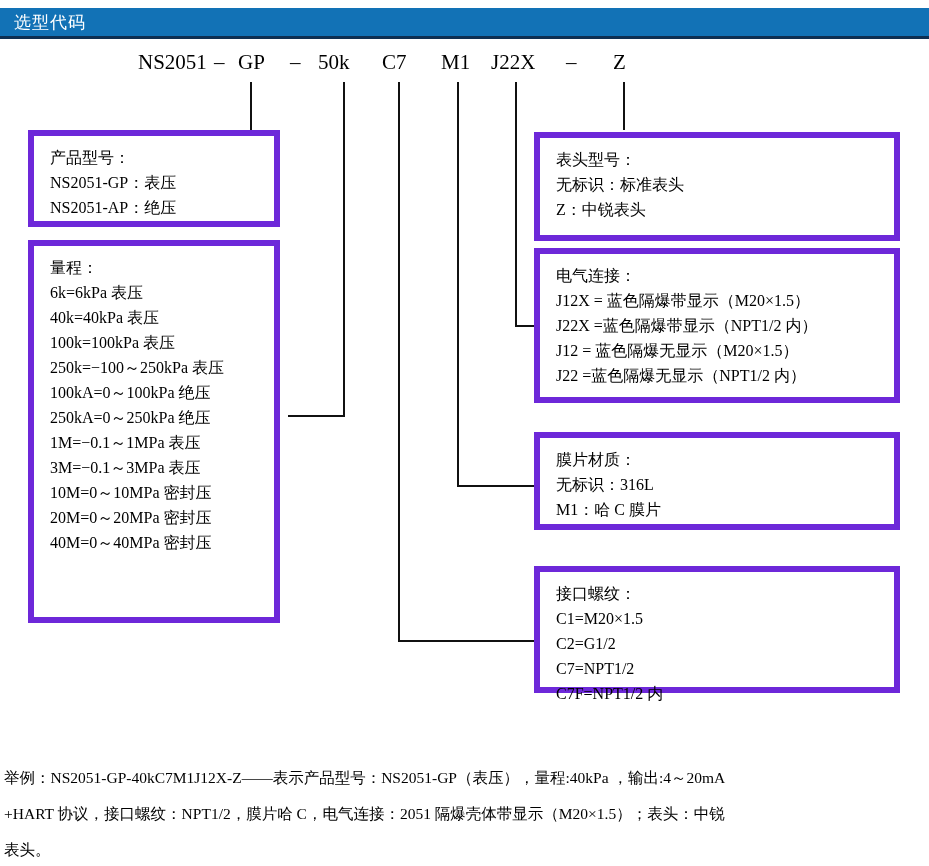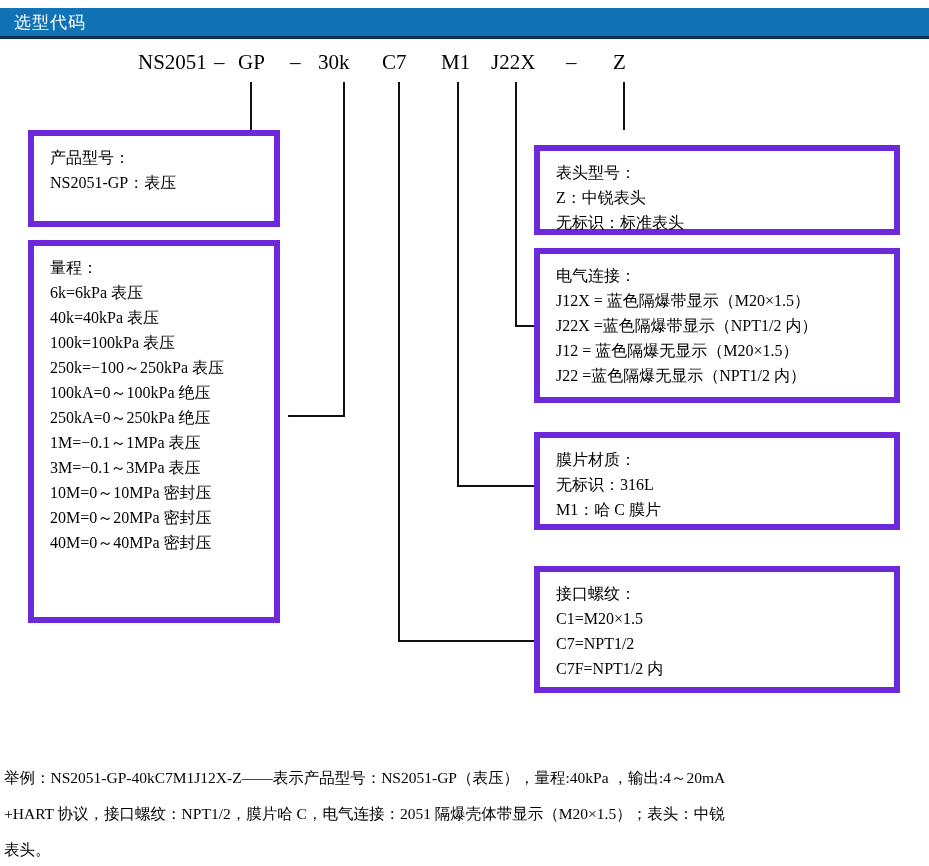--- a/index.html
+++ b/index.html
@@ -103,21 +103,21 @@
 
 <div class="header-bar"></div>
 <div class="header-underline"></div>
 <div class="header-title">选型代码</div>
 
 <div class="code-row">
   <span class="code-tok" style="left:138px">NS2051</span>
   <span class="code-tok" style="left:214px">–</span>
   <span class="code-tok" style="left:238px">GP</span>
   <span class="code-tok" style="left:290px">–</span>
-  <span class="code-tok" style="left:318px">30k</span>
+  <span class="code-tok" style="left:318px">50k</span>
   <span class="code-tok" style="left:382px">C7</span>
   <span class="code-tok" style="left:441px">M1</span>
   <span class="code-tok" style="left:491px">J22X</span>
   <span class="code-tok" style="left:566px">–</span>
   <span class="code-tok" style="left:613px">Z</span>
 </div>
 
 <div class="ln v" style="left:250px; top:82px; height:50px;"></div>
 
 <div class="ln v" style="left:343px; top:82px; height:333px;"></div>
@@ -130,60 +130,62 @@
 <div class="ln h" style="left:457px; top:485px; width:77px;"></div>
 
 <div class="ln v" style="left:515px; top:82px; height:245px;"></div>
 <div class="ln h" style="left:515px; top:325px; width:19px;"></div>
 
 <div class="ln v" style="left:623px; top:82px; height:48px;"></div>
 
 <div class="box" style="left:28px; top:130px; width:252px; height:97px;">
   <div class="ttl">产品型号：</div>
   <div class="row">NS2051-GP：表压</div>
+  <div class="row">NS2051-AP：绝压</div>
 </div>
 
 <div class="box" style="left:28px; top:240px; width:252px; height:383px;">
   <div class="ttl">量程：</div>
   <div class="row">6k=6kPa 表压</div>
   <div class="row">40k=40kPa 表压</div>
   <div class="row">100k=100kPa 表压</div>
   <div class="row">250k=−100～250kPa 表压</div>
   <div class="row">100kA=0～100kPa 绝压</div>
   <div class="row">250kA=0～250kPa 绝压</div>
   <div class="row">1M=−0.1～1MPa 表压</div>
   <div class="row">3M=−0.1～3MPa 表压</div>
   <div class="row">10M=0～10MPa 密封压</div>
   <div class="row">20M=0～20MPa 密封压</div>
   <div class="row">40M=0～40MPa 密封压</div>
 </div>
 
-<div class="box" style="left:534px; top:145px; width:366px; height:90px;">
+<div class="box" style="left:534px; top:132px; width:366px; height:109px;">
   <div class="ttl">表头型号：</div>
+  <div class="row">无标识：标准表头</div>
   <div class="row">Z：中锐表头</div>
-  <div class="row">无标识：标准表头</div>
 </div>
 
 <div class="box" style="left:534px; top:248px; width:366px; height:155px;">
   <div class="ttl">电气连接：</div>
   <div class="row">J12X =  蓝色隔爆带显示（M20×1.5）</div>
   <div class="row">J22X =蓝色隔爆带显示（NPT1/2 内）</div>
   <div class="row">J12 =  蓝色隔爆无显示（M20×1.5）</div>
   <div class="row">J22 =蓝色隔爆无显示（NPT1/2 内）</div>
 </div>
 
 <div class="box" style="left:534px; top:432px; width:366px; height:98px;">
   <div class="ttl">膜片材质：</div>
   <div class="row">无标识：316L</div>
   <div class="row">M1：哈 C 膜片</div>
 </div>
 
 <div class="box" style="left:534px; top:566px; width:366px; height:127px;">
   <div class="ttl">接口螺纹：</div>
   <div class="row">C1=M20×1.5</div>
+  <div class="row">C2=G1/2</div>
   <div class="row">C7=NPT1/2</div>
   <div class="row">C7F=NPT1/2 内</div>
 </div>
 
 <div class="note">
   <span class="nl">举例：NS2051-GP-40kC7M1J12X-Z——表示产品型号：NS2051-GP（表压），量程:40kPa ，输出:4～20mA</span>
   <span class="nl">+HART 协议，接口螺纹：NPT1/2，膜片哈 C，电气连接：2051 隔爆壳体带显示（M20×1.5）；表头：中锐</span>
   <span class="nl">表头。</span>
 </div>
 

